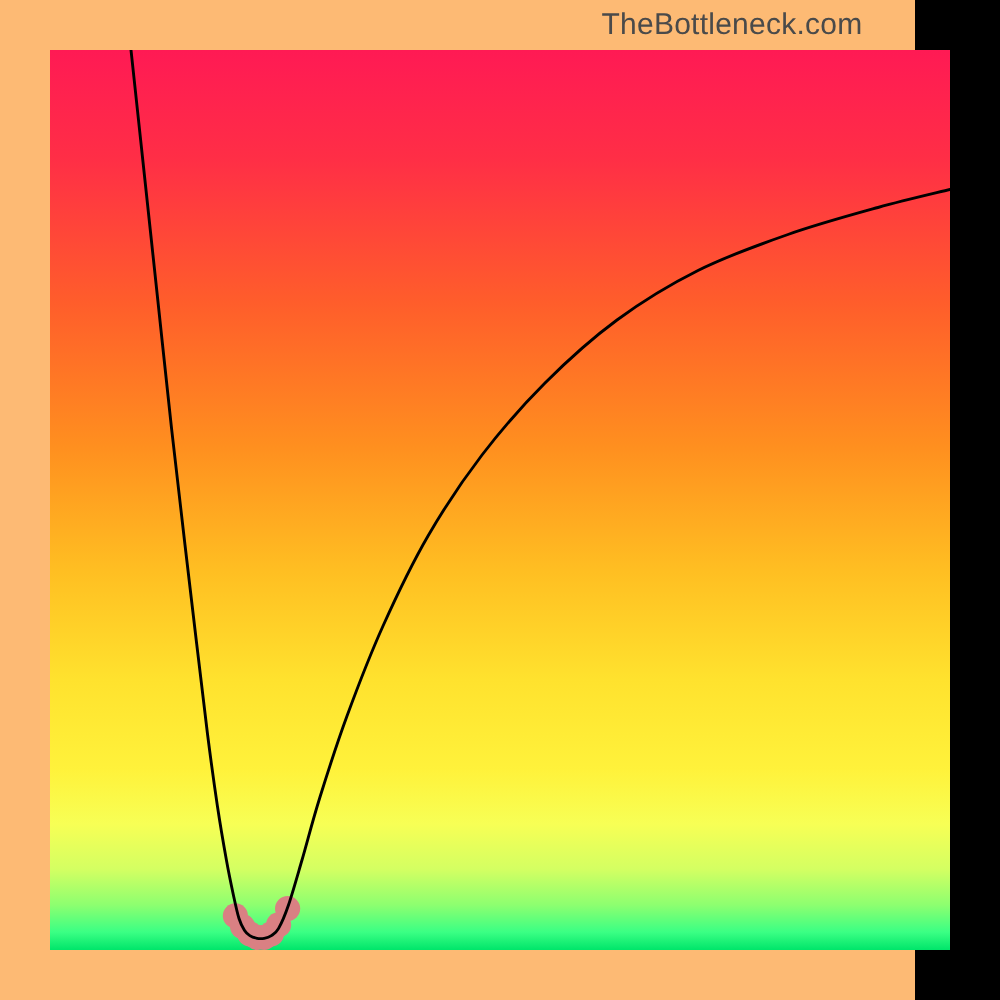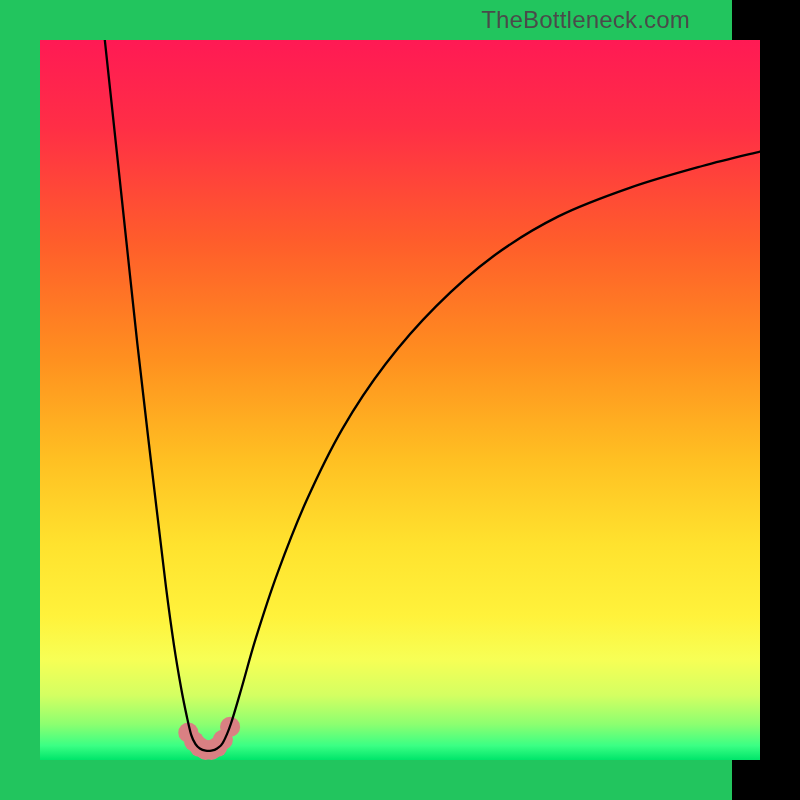--- a/index.html
+++ b/index.html
@@ -10,21 +10,21 @@
     background: #000;
     overflow: hidden;
     font-family: Arial, Helvetica, sans-serif;
   }
   .frame {
     position: absolute;
     left: 0;
     top: 0;
     width: 732px;
     height: 800px;
-    background: #22c55e;
+    background: #fdba74;
   }
   .plot-area {
     position: absolute;
     left: 40px;
     top: 40px;
     width: 720px;
     height: 720px;
     overflow: hidden;
   }
   .gradient {

